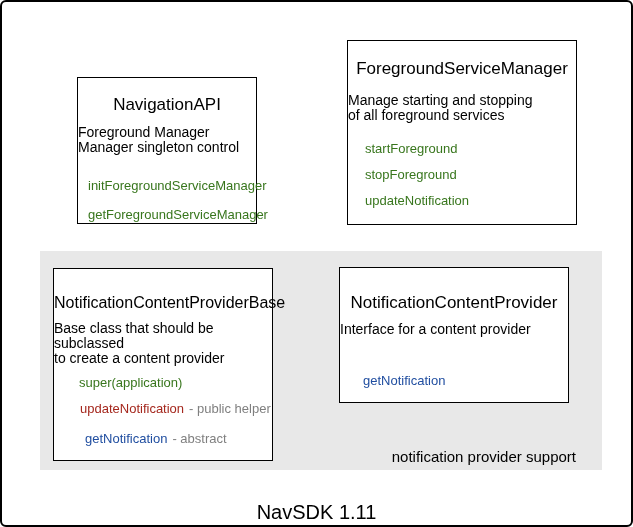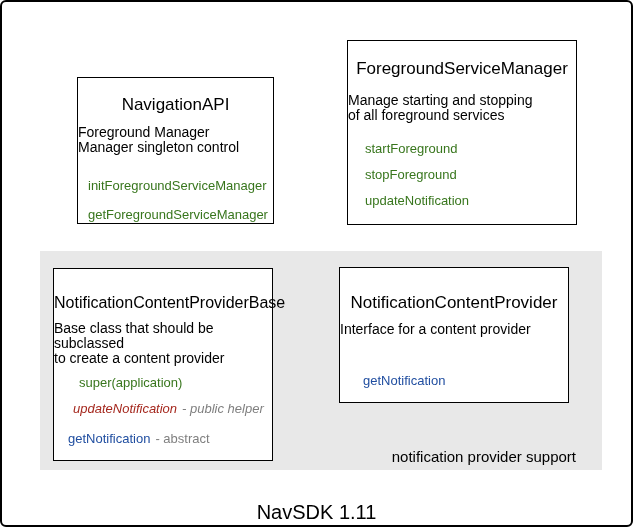--- a/index.html
+++ b/index.html
@@ -48,21 +48,21 @@
     position: absolute;
     font-size: 13px;
     line-height: 16px;
     white-space: nowrap;
   }
   .green { color: #38761d; }
   .red   { color: #a5281e; }
   .blue  { color: #204ea0; }
   .note  { color: #7f7f7f; margin-left: 5px; }
 
-  #box-nav  { left: 75px;  top: 75px;  width: 197px; height: 147px; }
+  #box-nav  { left: 75px;  top: 75px;  width: 180px; height: 147px; }
   #nav-title { top: 17px; }
   #nav-desc  { top: 47px; }
   #nav-m1    { top: 100px; left: 10px; }
   #nav-m2    { top: 129px; left: 10px; }
 
   #box-fsm  { left: 345px; top: 38px;  width: 230px; height: 185px; }
   #fsm-title { top: 18px; }
   #fsm-desc  { top: 52px; }
   #fsm-m1    { top: 100px; left: 17px; }
   #fsm-m2    { top: 126px; left: 17px; }
@@ -82,22 +82,22 @@
     bottom: 5px;
     font-size: 15px;
     color: #000000;
     white-space: nowrap;
   }
 
   #box-ncpb  { left: 13px;  top: 17px;  width: 220px; height: 193px; }
   #ncpb-title { top: 24px; font-size: 16px; }
   #ncpb-desc  { top: 52px; }
   #ncpb-m1    { top: 106px; left: 25px; }
-  #ncpb-m2    { top: 132px; left: 19px; font-style: italic; }
-  #ncpb-m3    { top: 162px; left: 14px; }
+  #ncpb-m2    { top: 132px; left: 26px; }
+  #ncpb-m3    { top: 162px; left: 31px; }
 
   #box-ncp   { left: 299px; top: 16px;  width: 230px; height: 136px; }
   #ncp-title  { top: 25px; }
   #ncp-desc   { top: 54px; }
   #ncp-m1     { top: 105px; left: 23px; }
 
   .footer-label {
     position: absolute;
     left: 0;
     top: 499px;

